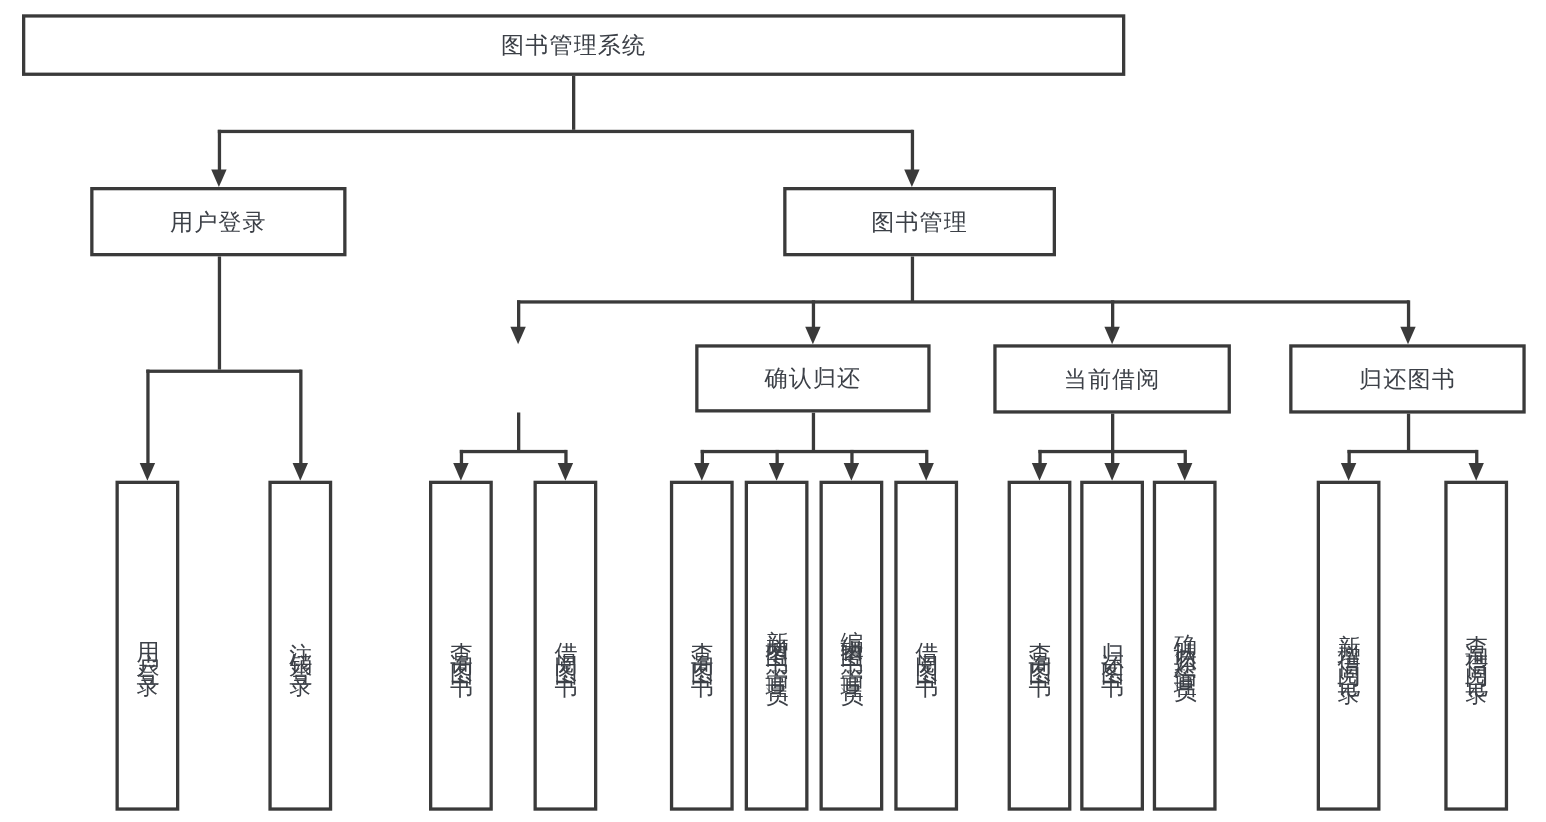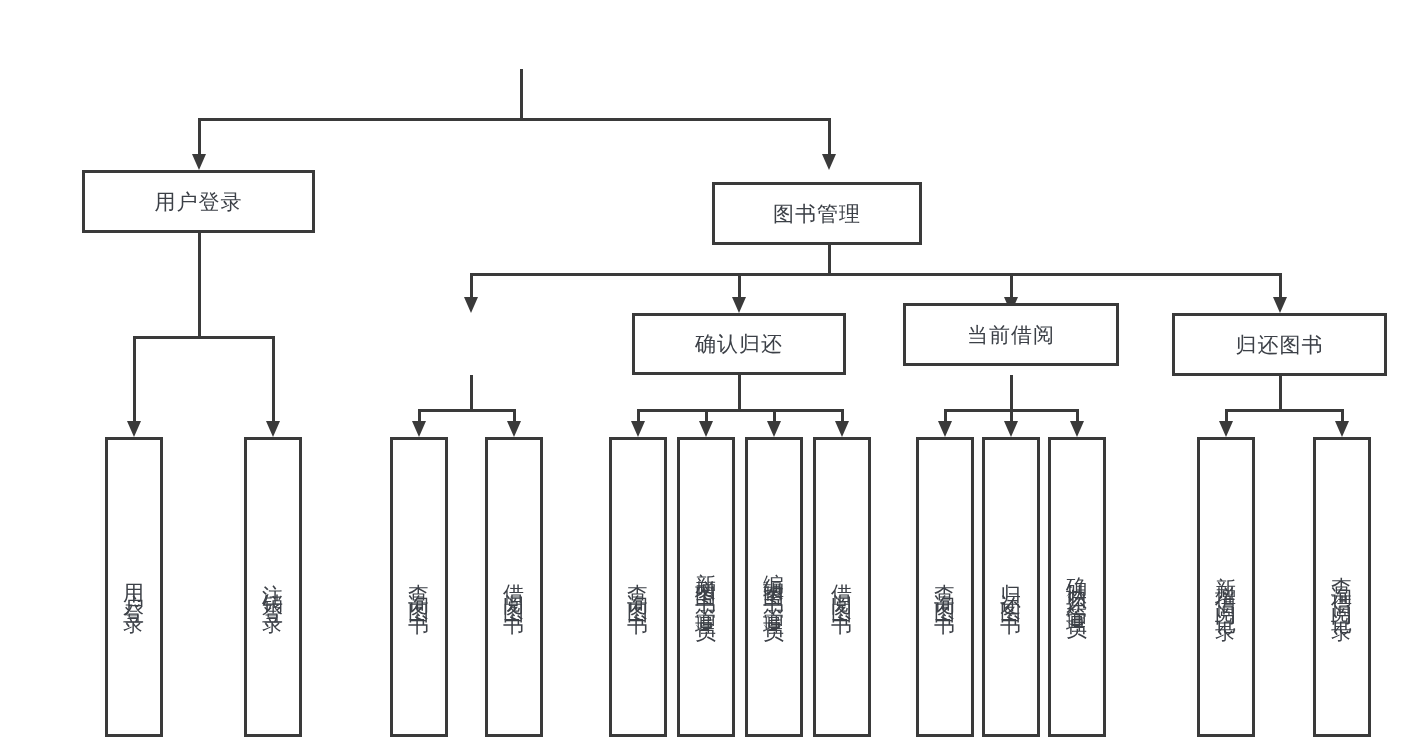--- a/index.html
+++ b/index.html
@@ -92,32 +92,35 @@
   <div class="vl" style="left:1076px;top:409px;height:14px"></div>
   <div class="ar" style="left:1070px;top:421px"></div>
 
   <div class="vl" style="left:1279px;top:375px;height:36px"></div>
   <div class="hl" style="left:1225px;top:409px;width:118px"></div>
   <div class="vl" style="left:1225px;top:409px;height:14px"></div>
   <div class="ar" style="left:1219px;top:421px"></div>
   <div class="vl" style="left:1341px;top:409px;height:14px"></div>
   <div class="ar" style="left:1335px;top:421px"></div>
 
+  <div class="box h" style="left:20px;top:13px;width:1003px;height:56px">
+    <span>图书管理系统</span>
+  </div>
 
   <div class="box h" style="left:82px;top:170px;width:233px;height:63px">
     <span>用户登录</span>
   </div>
-  <div class="box h" style="left:712px;top:182px;width:210px;height:63px">
+  <div class="box h" style="left:712px;top:170px;width:248px;height:63px">
     <span>图书管理</span>
   </div>
 
   <div class="box h" style="left:632px;top:313px;width:214px;height:62px">
     <span>确认归还</span>
   </div>
-  <div class="box h" style="left:903px;top:303px;width:216px;height:63px">
+  <div class="box h" style="left:903px;top:313px;width:216px;height:63px">
     <span>当前借阅</span>
   </div>
   <div class="box h" style="left:1172px;top:313px;width:215px;height:63px">
     <span>归还图书</span>
   </div>
 
   <div class="box v" style="left:105px;top:437px;width:58px;height:300px">
     <span>用户登录</span>
   </div>
   <div class="box v" style="left:244px;top:437px;width:58px;height:300px">

